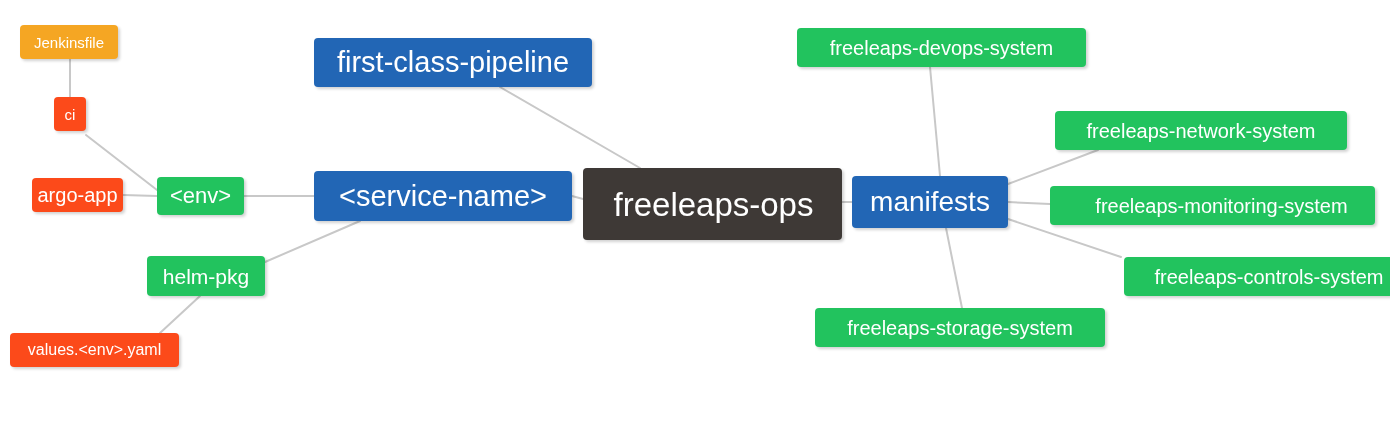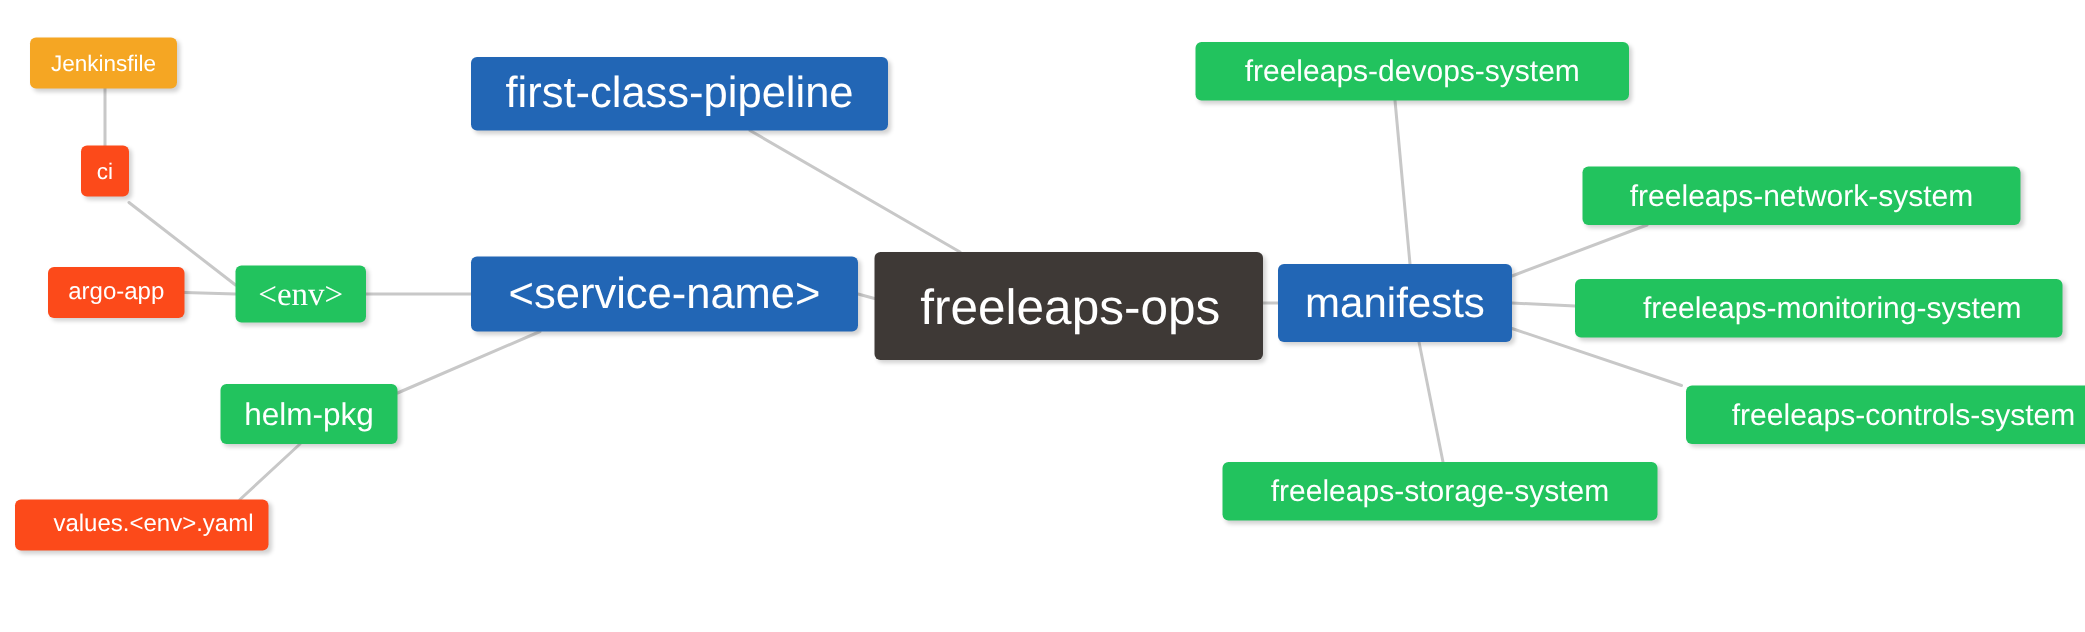--- a/index.html
+++ b/index.html
@@ -66,30 +66,30 @@
       <line x1="1008" y1="202" x2="1050" y2="204" stroke="#c8c8c8" stroke-width="2" stroke-linecap="round"></line>
       <line x1="1008" y1="219" x2="1121" y2="257" stroke="#c8c8c8" stroke-width="2" stroke-linecap="round"></line>
       <line x1="946" y1="228" x2="962" y2="308" stroke="#c8c8c8" stroke-width="2" stroke-linecap="round"></line>
     </svg>
 <div class="node" style="left: 20px; top: 25px; width: 98px; height: 34px; background: rgb(245, 166, 35); font-size: 15px;">
       <span class="node-label">Jenkinsfile</span>
     </div>
     <div class="node" style="left: 54px; top: 97px; width: 32px; height: 34px; background: rgb(252, 74, 26); font-size: 15px;">
       <span class="node-label">ci</span>
     </div>
-    <div class="node" style="left: 32px; top: 178px; width: 91px; height: 34px; background: rgb(252, 74, 26); font-size: 16px;">
+    <div class="node" style="left: 32px; top: 178px; width: 91px; height: 34px; background: rgb(252, 74, 26); font-size: 20px;">
       <span class="node-label">argo-app</span>
     </div>
-    <div class="node" style="left: 157px; top: 177px; width: 87px; height: 38px; background: rgb(34, 195, 94); font-size: 22px; font-family: Liberation Serif, serif;">
+    <div class="node" style="left: 157px; top: 177px; width: 87px; height: 38px; background: rgb(34, 195, 94); font-size: 22px;">
       <span class="node-label">&lt;env&gt;</span>
     </div>
     <div class="node" style="left: 147px; top: 256px; width: 118px; height: 40px; background: rgb(34, 195, 94); font-size: 21px;">
       <span class="node-label">helm-pkg</span>
     </div>
-    <div class="node" style="left: 10px; top: 333px; width: 169px; height: 34px; background: rgb(252, 74, 26); font-size: 16px; justify-content: flex-end;">
+    <div class="node" style="left: 10px; top: 333px; width: 169px; height: 34px; background: rgb(252, 74, 26); font-size: 16px;">
       <span class="node-label">values.&lt;env&gt;.yaml</span>
     </div>
     <div class="node" style="left: 314px; top: 38px; width: 278px; height: 49px; background: rgb(34, 102, 181); font-size: 29px;">
       <span class="node-label">first-class-pipeline</span>
     </div>
     <div class="node" style="left: 314px; top: 171px; width: 258px; height: 50px; background: rgb(34, 102, 181); font-size: 29px;">
       <span class="node-label">&lt;service-name&gt;</span>
     </div>
     <div class="node" style="left: 583px; top: 168px; width: 259px; height: 72px; background: rgb(62, 57, 54); font-size: 33px; padding-left: 12px;">
       <span class="node-label">freeleaps-ops</span>

